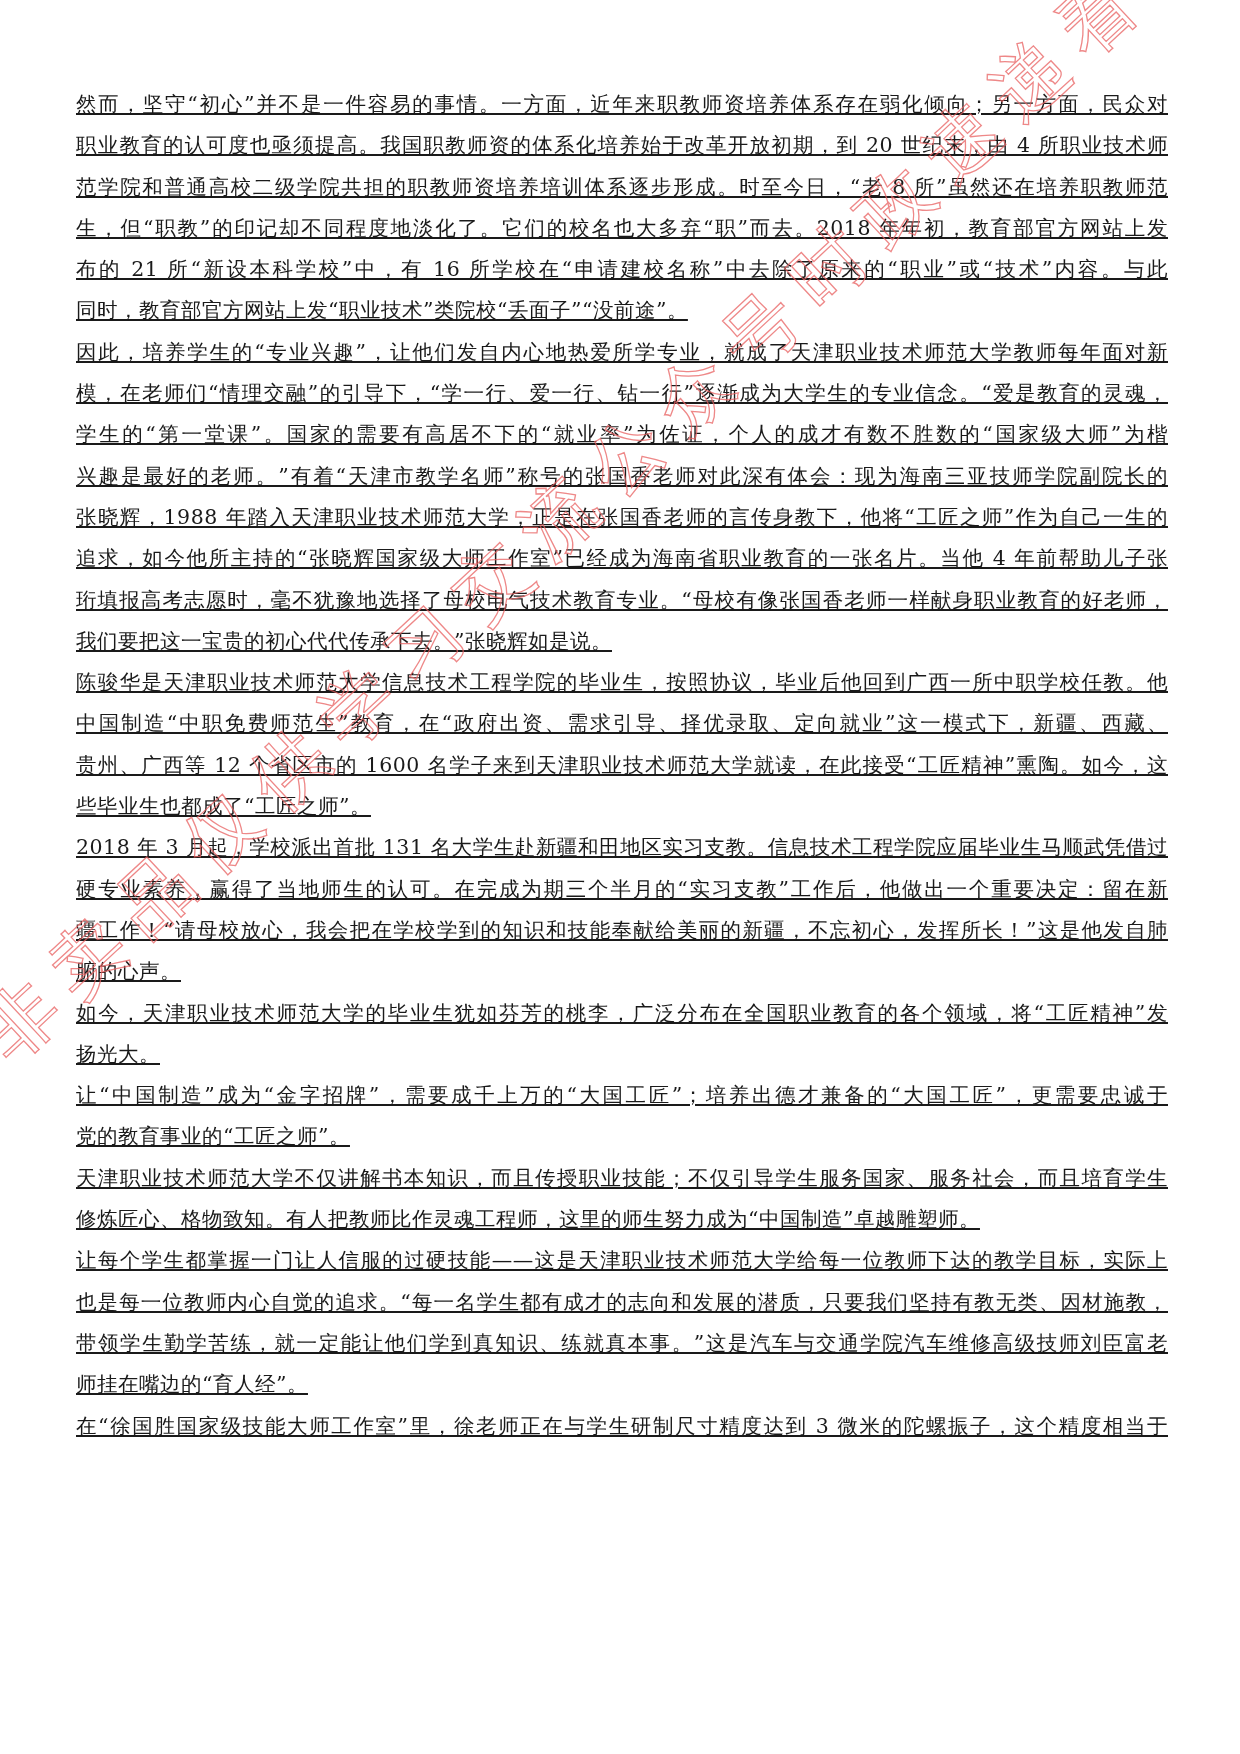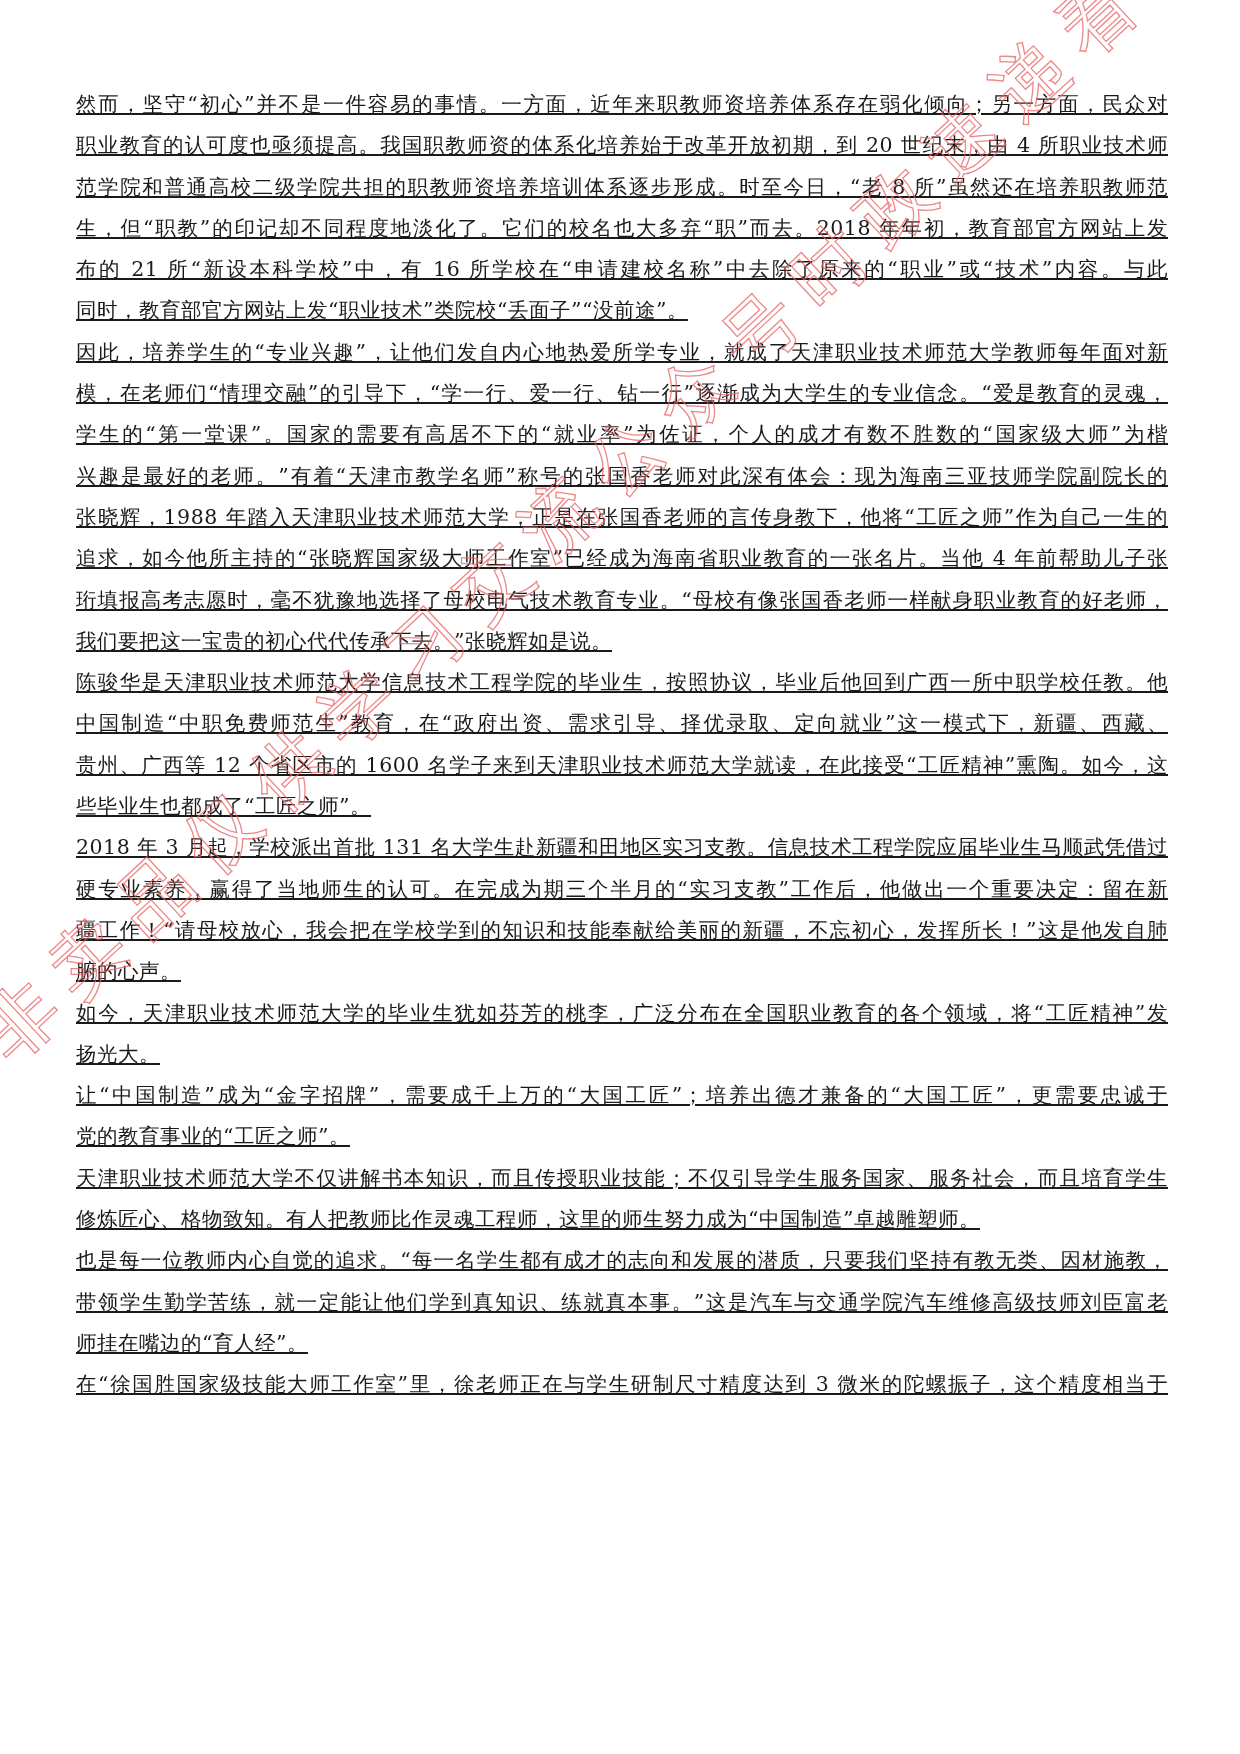--- a/index.html
+++ b/index.html
@@ -115,20 +115,21 @@
       <div class="line">让“中国制造”成为“金字招牌”，需要成千上万的“大国工匠”；培养出德才兼备的“大国工匠”，更需要忠诚于</div>
       <div class="line last">党的教育事业的“工匠之师”。</div>
     </div>
 
     <div class="paragraph">
       <div class="line">天津职业技术师范大学不仅讲解书本知识，而且传授职业技能；不仅引导学生服务国家、服务社会，而且培育学生</div>
       <div class="line last">修炼匠心、格物致知。有人把教师比作灵魂工程师，这里的师生努力成为“中国制造”卓越雕塑师。</div>
     </div>
 
     <div class="paragraph">
+      <div class="line">让每个学生都掌握一门让人信服的过硬技能——这是天津职业技术师范大学给每一位教师下达的教学目标，实际上</div>
       <div class="line">也是每一位教师内心自觉的追求。“每一名学生都有成才的志向和发展的潜质，只要我们坚持有教无类、因材施教，</div>
       <div class="line">带领学生勤学苦练，就一定能让他们学到真知识、练就真本事。”这是汽车与交通学院汽车维修高级技师刘臣富老</div>
       <div class="line last">师挂在嘴边的“育人经”。</div>
     </div>
 
     <div class="paragraph">
       <div class="line">在“徐国胜国家级技能大师工作室”里，徐老师正在与学生研制尺寸精度达到 3 微米的陀螺振子，这个精度相当于</div>
     </div>
 
   </div>

